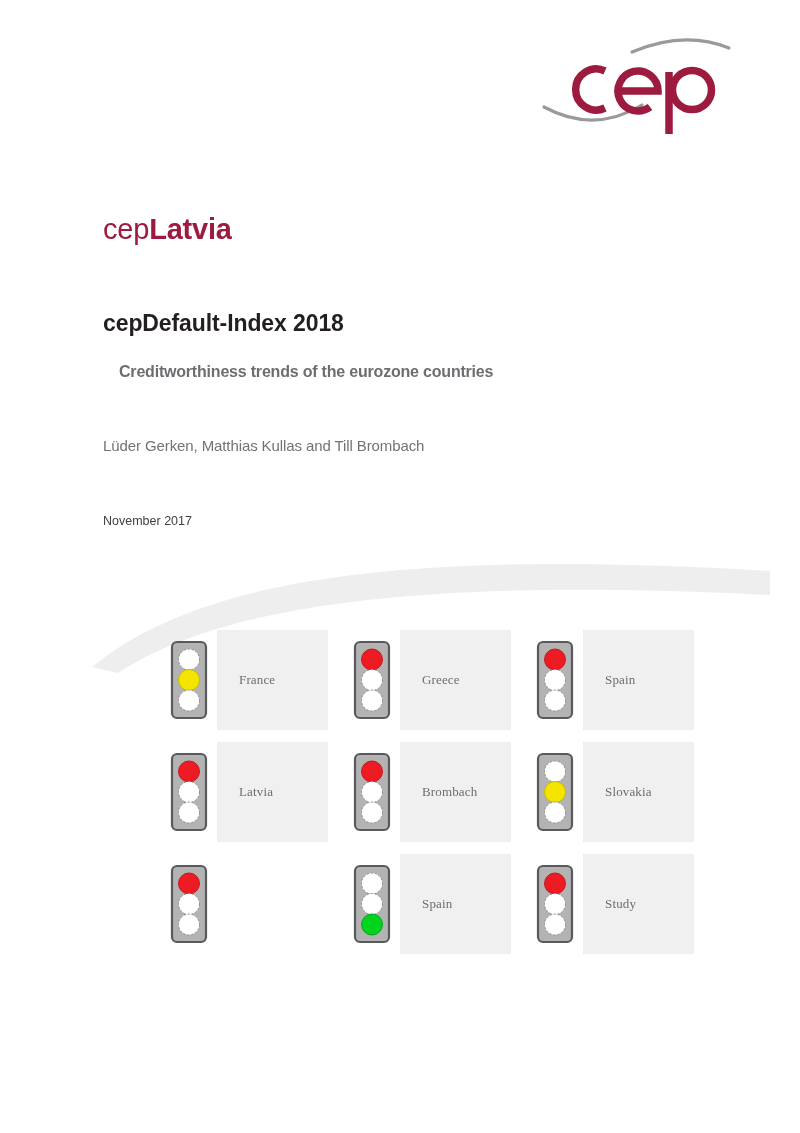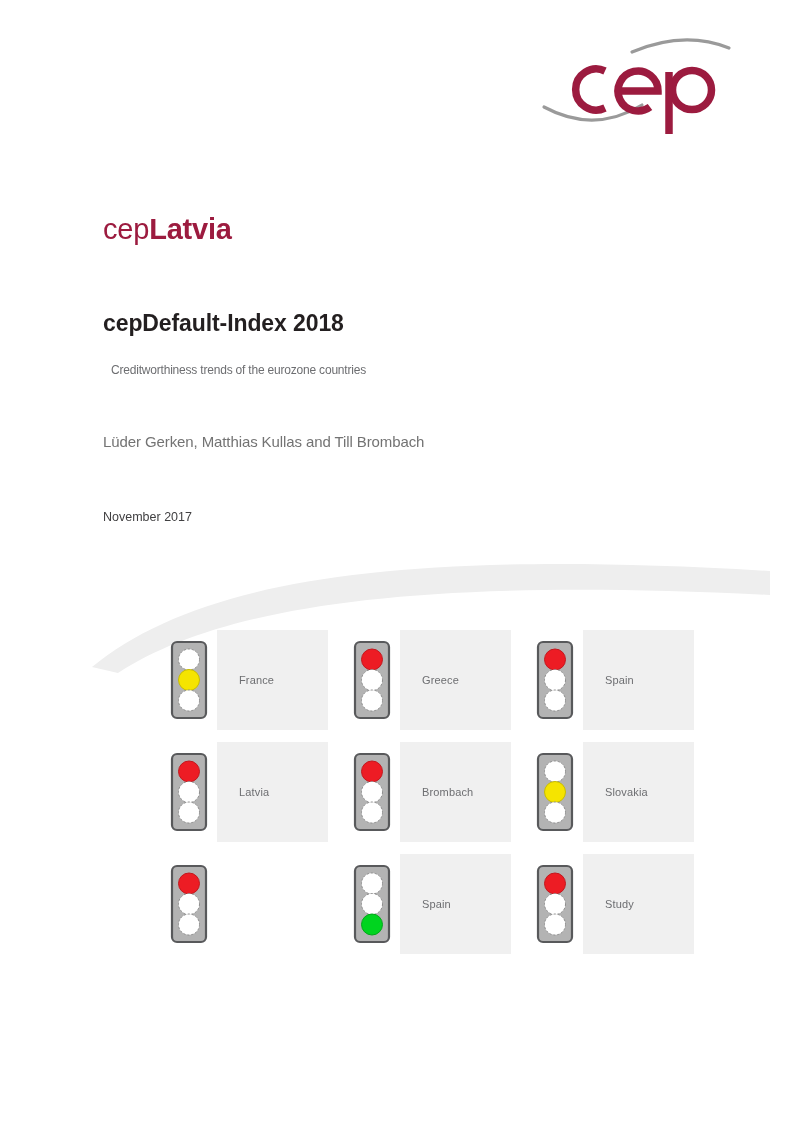--- a/index.html
+++ b/index.html
@@ -53,24 +53,24 @@
 
   .doc-title {
     font-size: 23px;
     font-weight: 700;
     color: #231f20;
     margin: 0 0 26px 0;
     letter-spacing: -0.1px;
     white-space: nowrap;
   }
   .doc-subtitle {
-    font-size: 12px;
-    font-weight: 400;
+    font-size: 16px;
+    font-weight: 700;
     color: #6d6e71;
-    margin: 0 0 56px 8px;
+    margin: 0 0 56px 16px;
     letter-spacing: -0.2px;
     white-space: nowrap;
   }
   .doc-authors {
     font-size: 15px;
     font-weight: 400;
     color: #737373;
     margin: 0 0 60px 0;
     letter-spacing: -0.1px;
     white-space: nowrap;
@@ -121,25 +121,26 @@
   .label-box {
     flex: 1 1 auto;
     background: #f0f0f0;
     display: flex;
     align-items: center;
     margin-left: 9px;
     margin-right: 25px;
     height: 100px;
   }
   .country-label {
-    font-size: 11px;
+    font-size: 13px;
     font-weight: 400;
     color: #6d6e71;
     padding-left: 22px;
     letter-spacing: 0.15px;
+    font-family: Liberation Serif, serif;
   }
 </style>
 </head>
 <body>
 
 <div class="page">
 
   <div class="logo">
     <svg width="200" height="120" viewBox="0 0 200 120" xmlns="http://www.w3.org/2000/svg">
 

